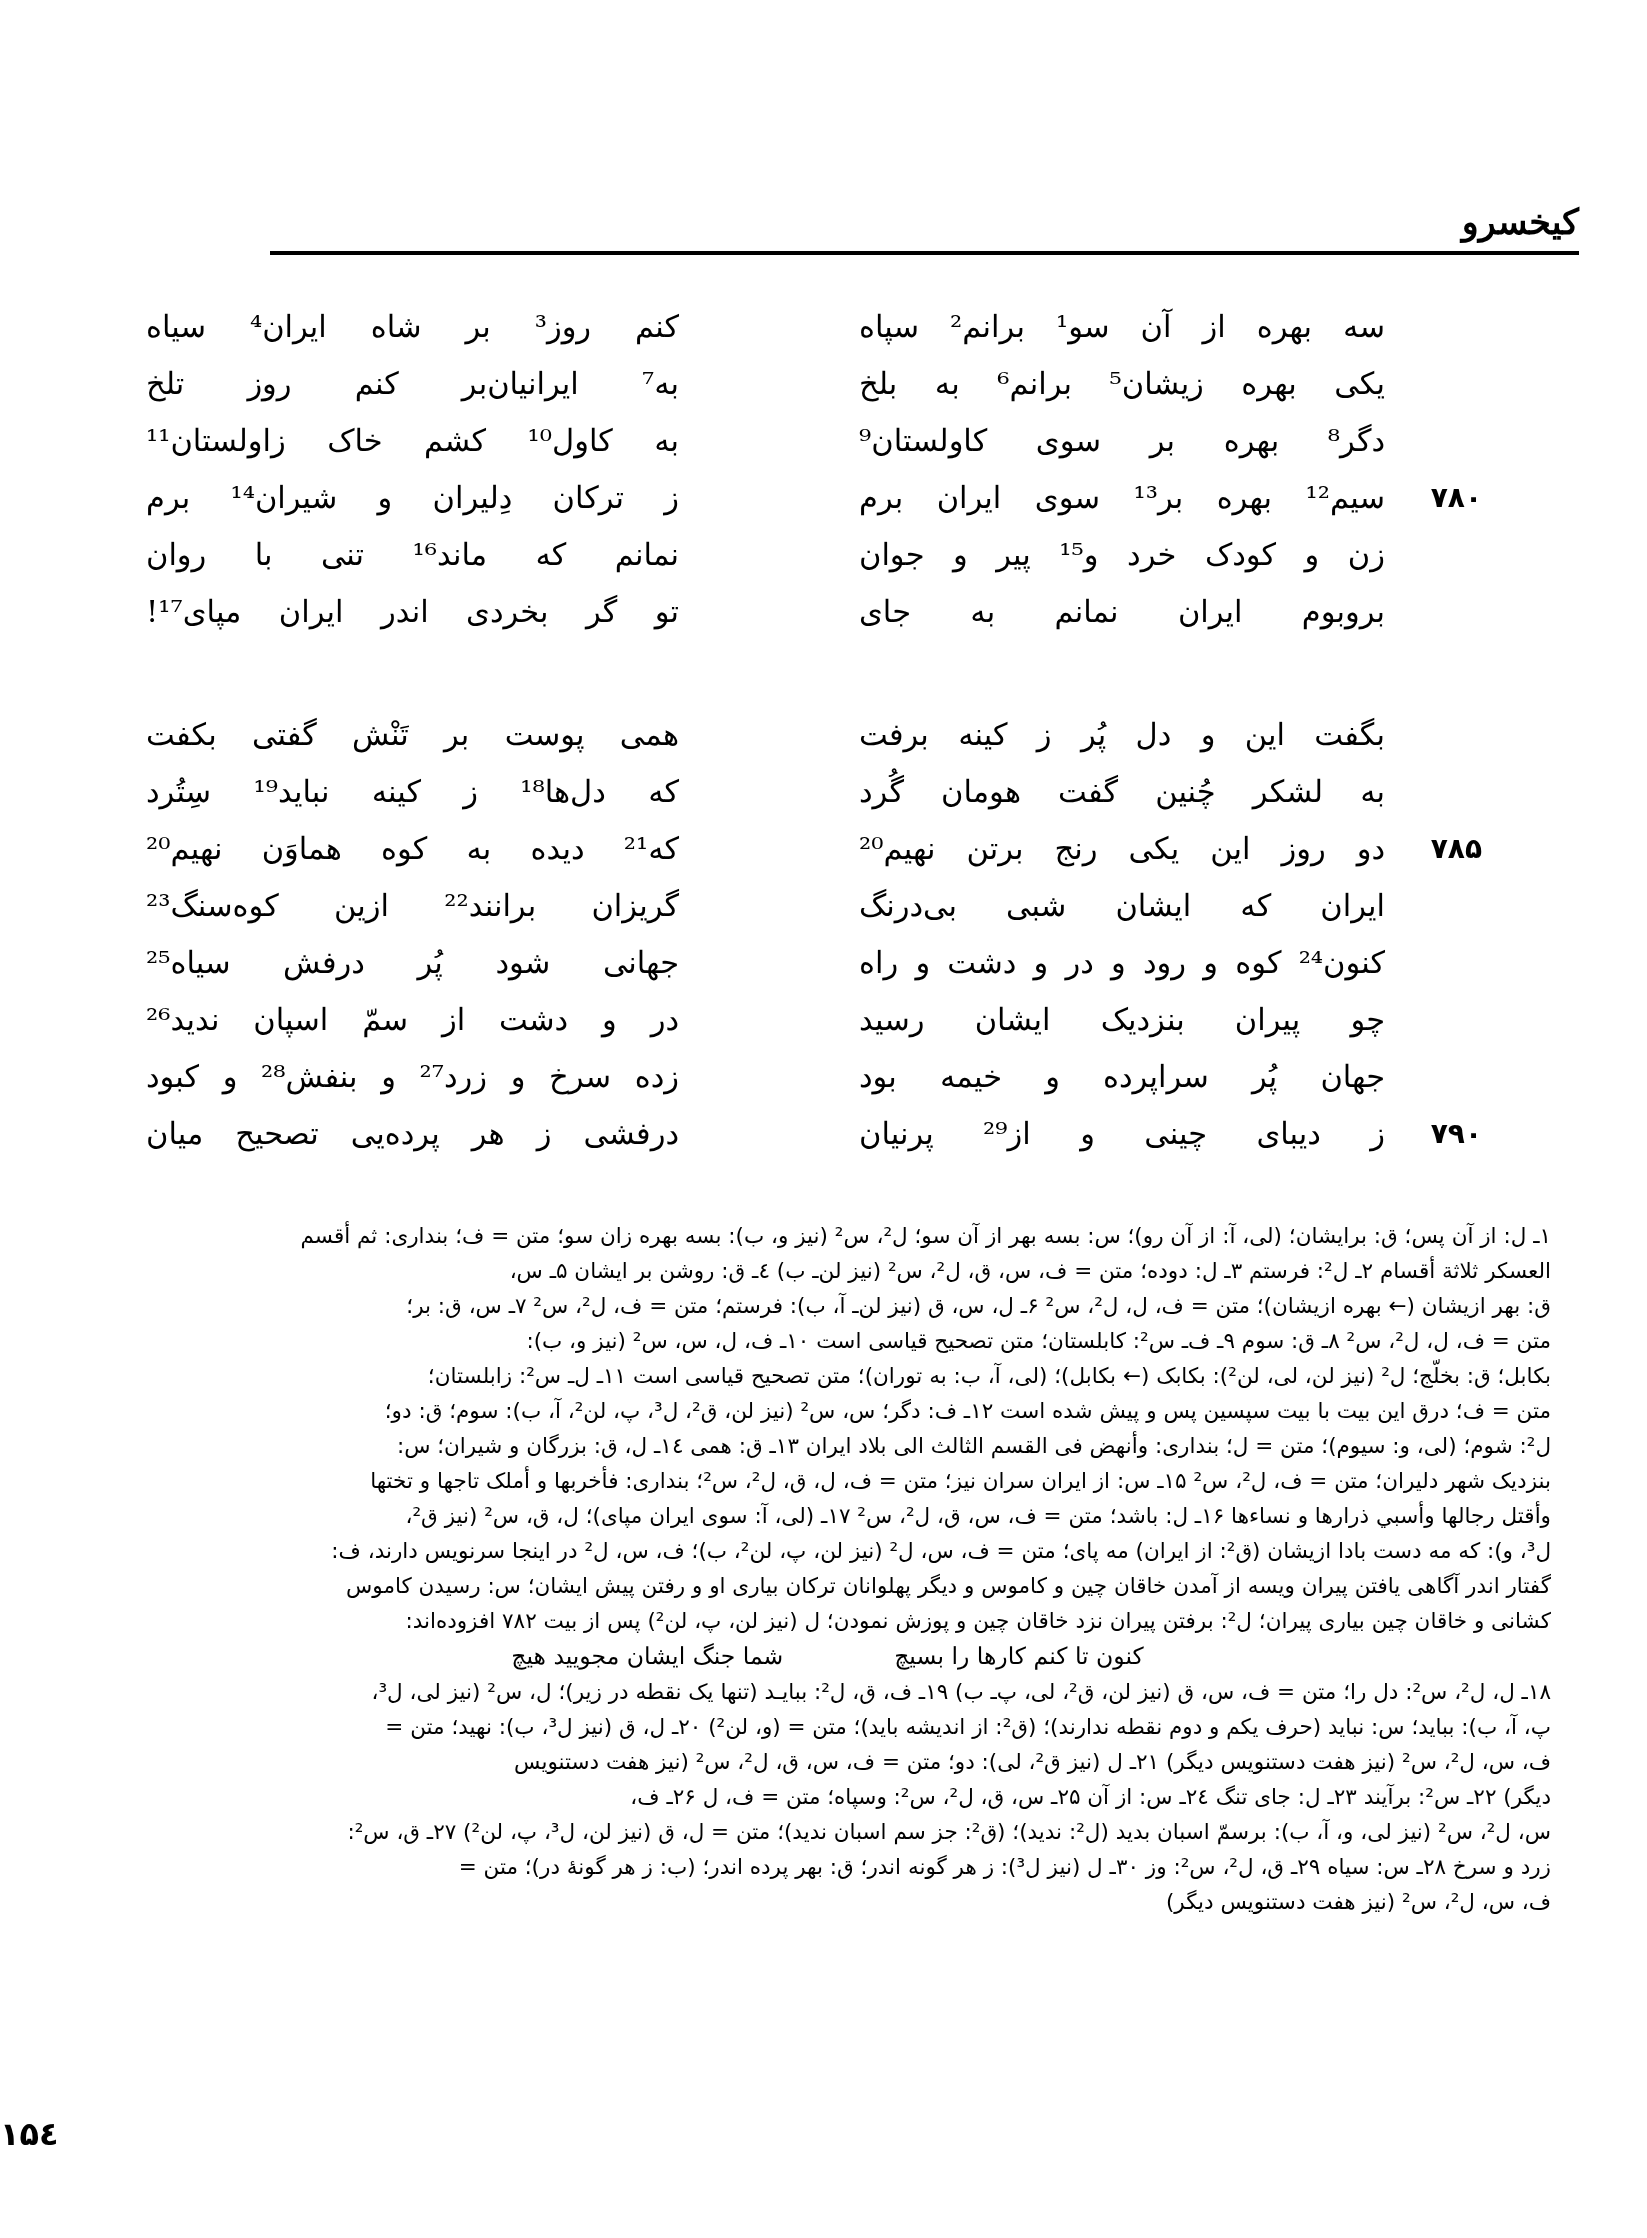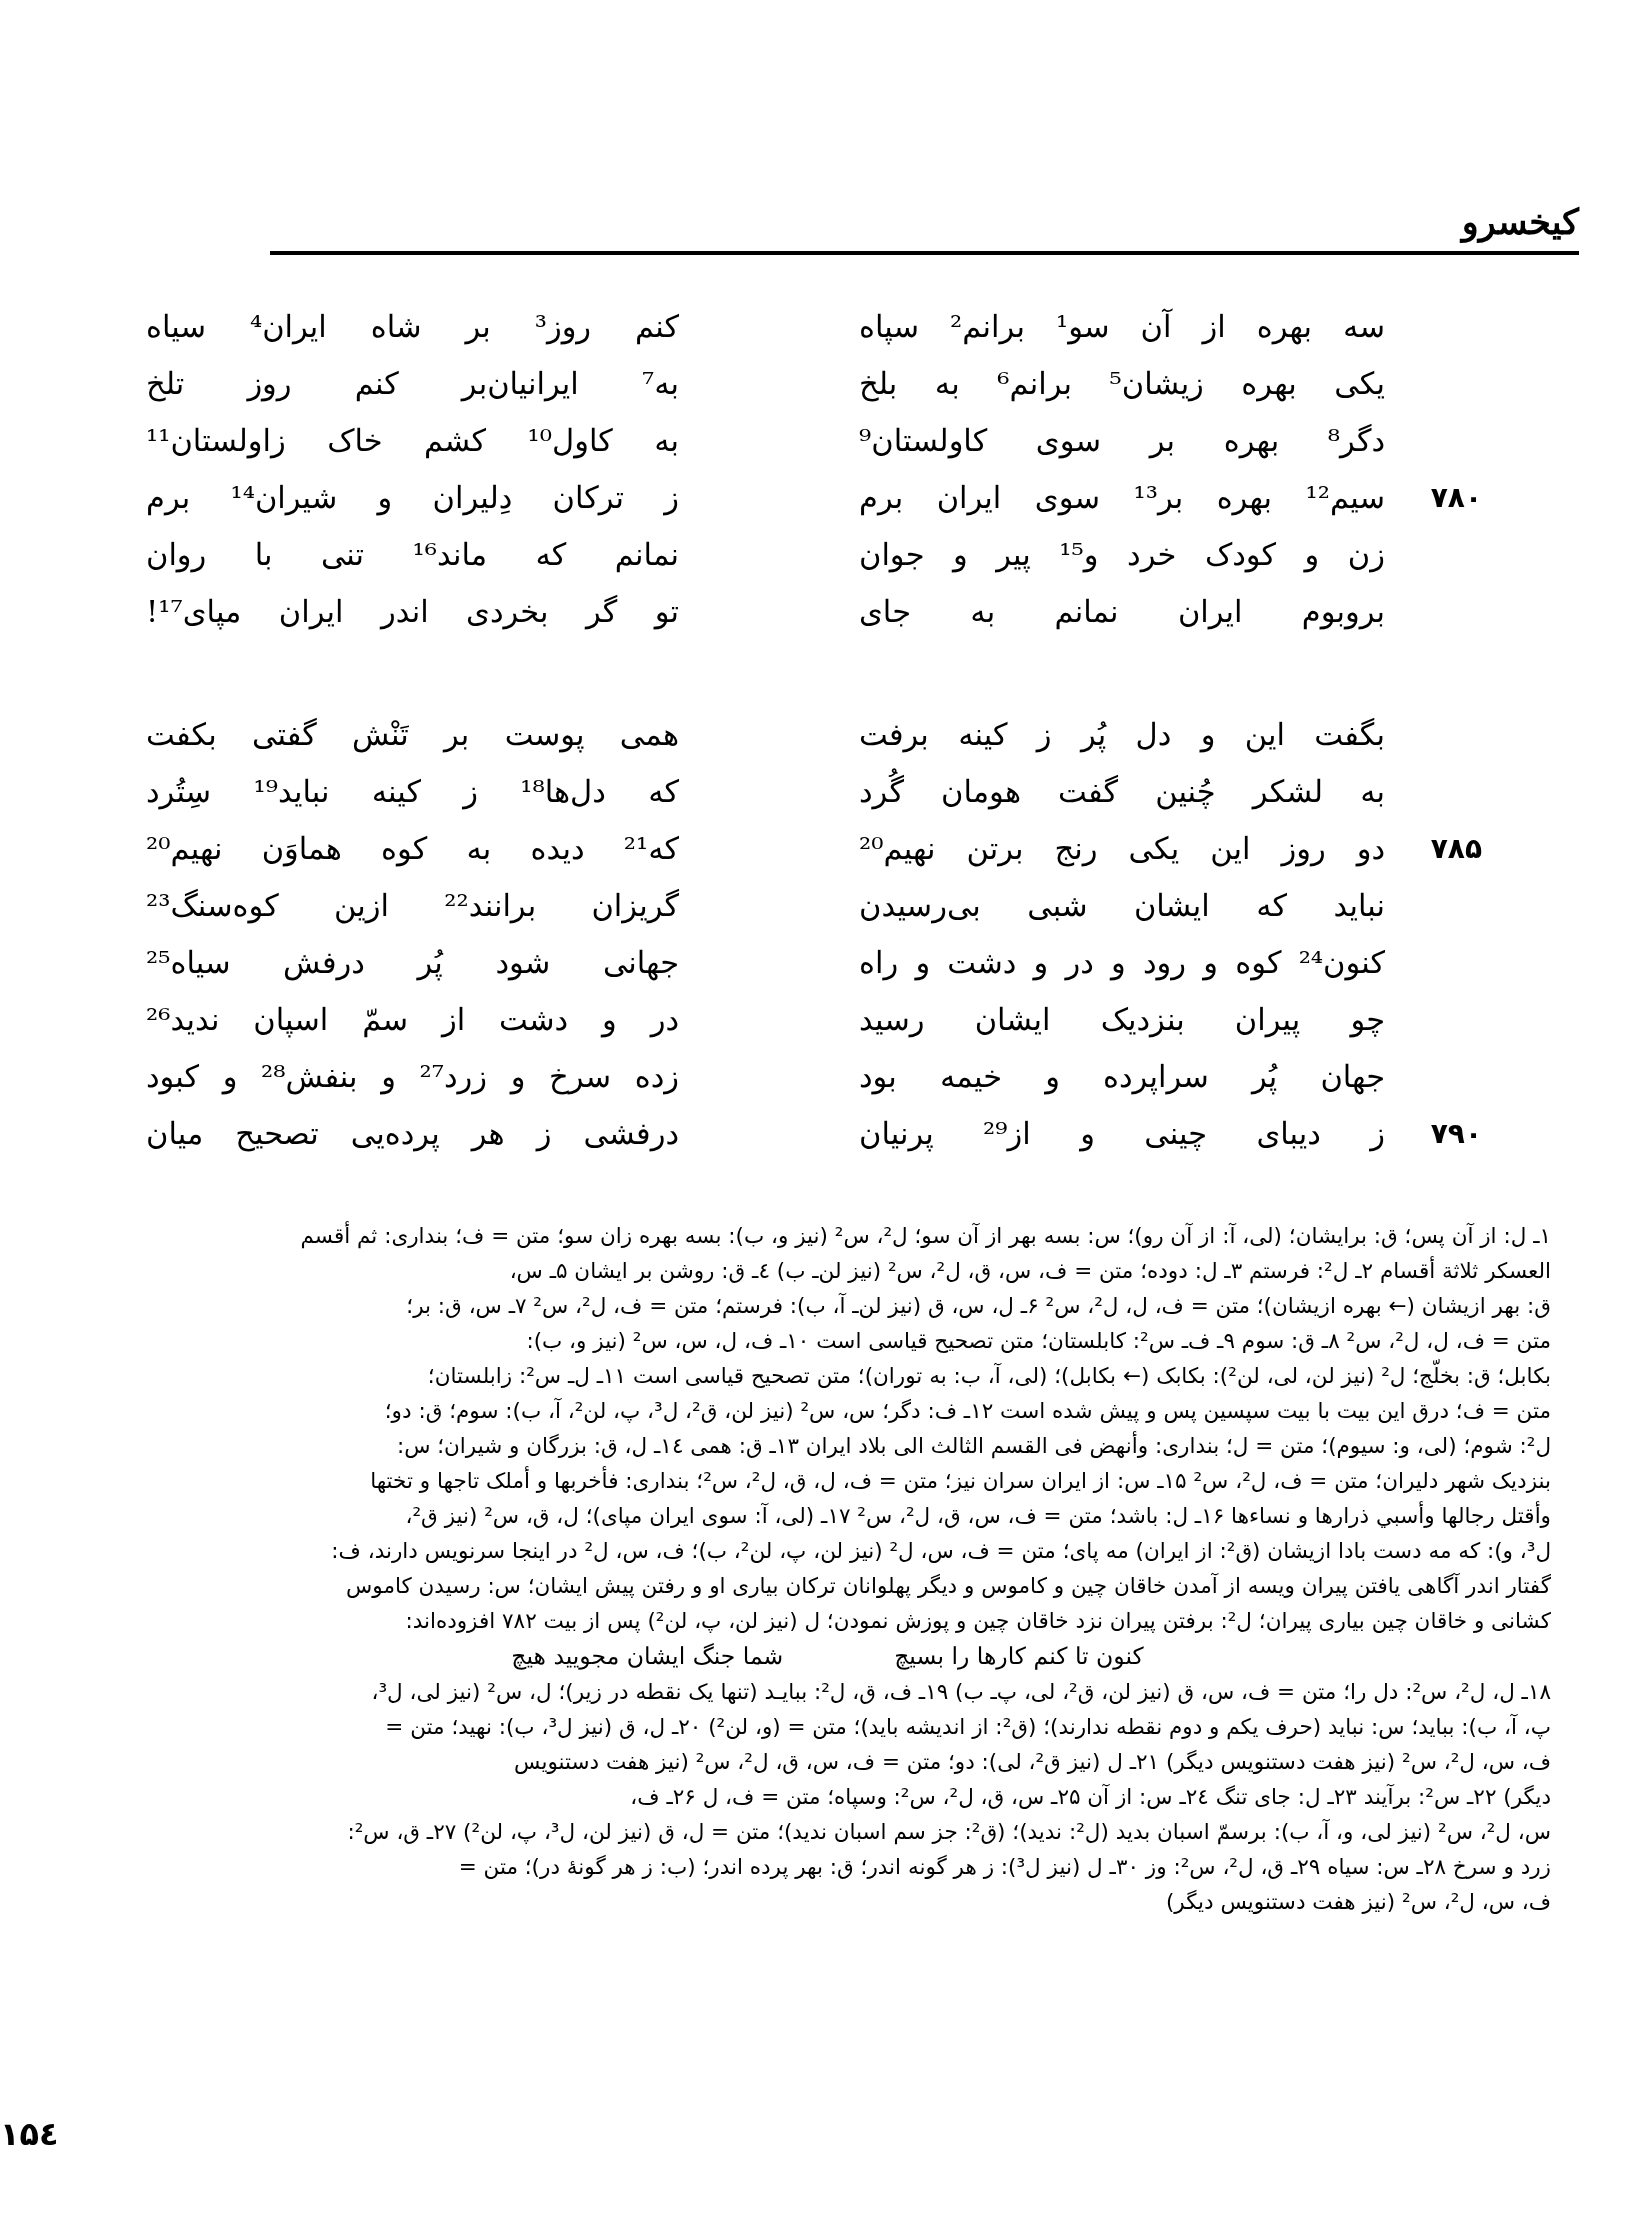--- a/index.html
+++ b/index.html
@@ -77,21 +77,21 @@
         <span class="hemistich right">به لشکر چُنین گفت هومان گُرد</span>
         <span class="hemistich left">که دل‌ها¹⁸ ز کینه نباید¹⁹ سِتُرد</span>
       </div>
       <div class="couplet">
         <span class="verse-number">۷۸۵</span>
         <span class="hemistich right">دو روز این یکی رنج برتن نهیم²⁰</span>
         <span class="hemistich left">که²¹ دیده به کوه هماوَن نهیم²⁰</span>
       </div>
       <div class="couplet">
         <span class="verse-number"></span>
-        <span class="hemistich right">نباید که ایشان شبی بی‌رسیدن</span>
+        <span class="hemistich right">ایران که ایشان شبی بی‌درنگ</span>
         <span class="hemistich left">گریزان برانند²² ازین کوه‌سنگ²³</span>
       </div>
       <div class="couplet">
         <span class="verse-number"></span>
         <span class="hemistich right">کنون²⁴ کوه و رود و در و دشت و راه</span>
         <span class="hemistich left">جهانی شود پُر درفش سیاه²⁵</span>
       </div>
       <div class="couplet">
         <span class="verse-number"></span>
         <span class="hemistich right">چو پیران بنزدیک ایشان رسید</span>

